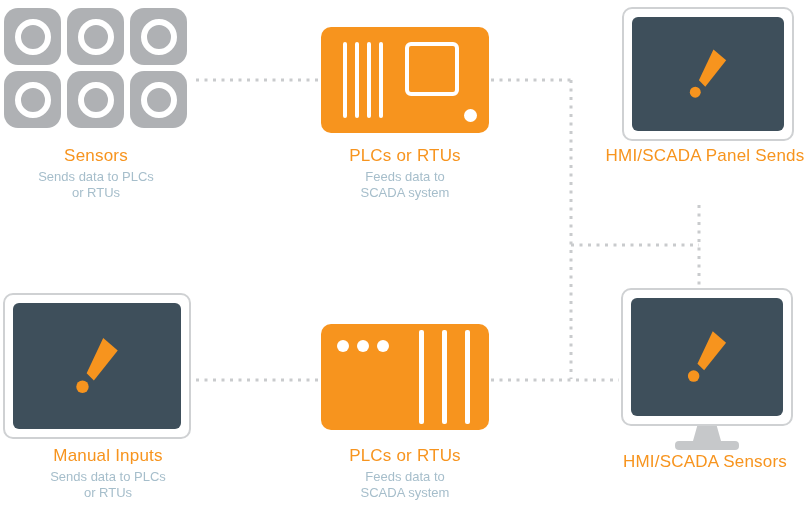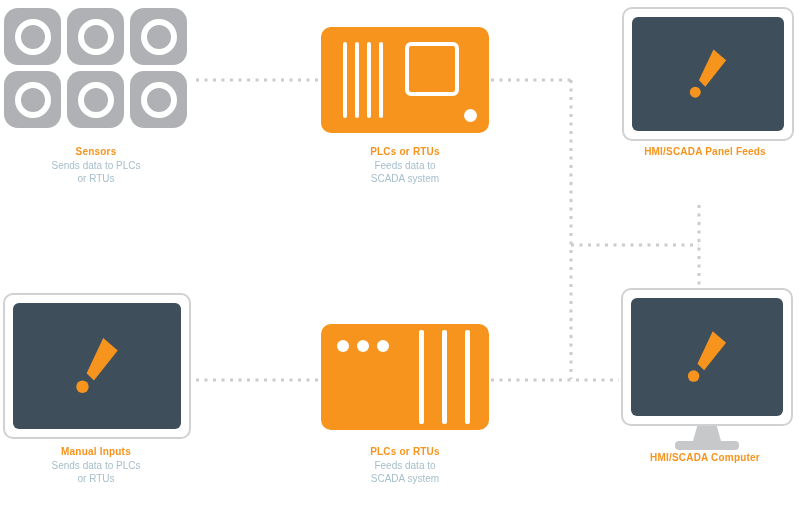--- a/index.html
+++ b/index.html
@@ -28,26 +28,26 @@
   .monitor{position:absolute;background:#ffffff;border:2px solid var(--frame-border,#CFD1D3);border-radius:10px;box-sizing:border-box;}
   .screen{position:absolute;left:8px;top:8px;right:8px;bottom:8px;background:var(--screen-dark,#3E4F5B);border-radius:6px;display:flex;align-items:center;justify-content:center;}
   .monitor-panel{left:622px;top:7px;width:172px;height:134px;}
   .monitor-tablet{left:3px;top:293px;width:188px;height:146px;}
   .monitor-computer{left:621px;top:288px;width:172px;height:138px;}
   .stand-neck{position:absolute;left:693px;top:426px;width:28px;height:15px;background:var(--stand-gray,#C6C8CA);clip-path:polygon(15% 0,85% 0,100% 100%,0 100%);}
   .stand-base{position:absolute;left:675px;top:441px;width:64px;height:9px;border-radius:4px;background:var(--stand-gray,#C6C8CA);}
   .logo-fill{fill:var(--orange,#F7941E);}
   
   .label{position:absolute;text-align:center;}
-  .title{font-weight:bold;font-size:10px;color:var(--orange,#F7941E);letter-spacing:.2px;}
-  .subtitle{font-size:10px;color:var(--subtitle-text,#A6BECB);white-space:pre-line;line-height:1.25;margin-top:3px;}
+  .title{font-weight:normal;font-size:17px;color:var(--orange,#F7941E);letter-spacing:.2px;}
+  .subtitle{font-size:13px;color:var(--subtitle-text,#A6BECB);white-space:pre-line;line-height:1.25;margin-top:3px;}
   .lbl-sensors{left:0;top:146px;width:192px;}
   .lbl-plc-top{left:316px;top:146px;width:178px;}
   .lbl-panel{left:600px;top:146px;width:210px;}
-  .lbl-manual{left:0;top:446px;width:192px;}
+  .lbl-manual{left:12px;top:446px;width:192px;}
   .lbl-plc-bottom{left:316px;top:446px;width:178px;}
   .lbl-computer{left:600px;top:452px;width:210px;}
 </style>
 </head>
 <body>
 
 <div class="canvas">
 
   <svg class="connectors" width="810" height="505" viewBox="0 0 810 505">
     <path class="dotline" d="M196 80 H319"></path>
@@ -133,32 +133,32 @@
 or RTUs</div>
   </div>
 
   <div class="label lbl-plc-top">
     <div class="title">PLCs or RTUs</div>
     <div class="subtitle">Feeds data to
 SCADA system</div>
   </div>
 
   <div class="label lbl-panel">
-    <div class="title">HMI/SCADA Panel Feeds</div>
+    <div class="title">HMI/SCADA Panel Sends</div>
   </div>
 
   <div class="label lbl-manual">
     <div class="title">Manual Inputs</div>
     <div class="subtitle">Sends data to PLCs
 or RTUs</div>
   </div>
 
   <div class="label lbl-plc-bottom">
     <div class="title">PLCs or RTUs</div>
     <div class="subtitle">Feeds data to
 SCADA system</div>
   </div>
 
   <div class="label lbl-computer">
-    <div class="title">HMI/SCADA Computer</div>
+    <div class="title">HMI/SCADA Sensors</div>
   </div>
 
 </div>
 
 </body></html>

